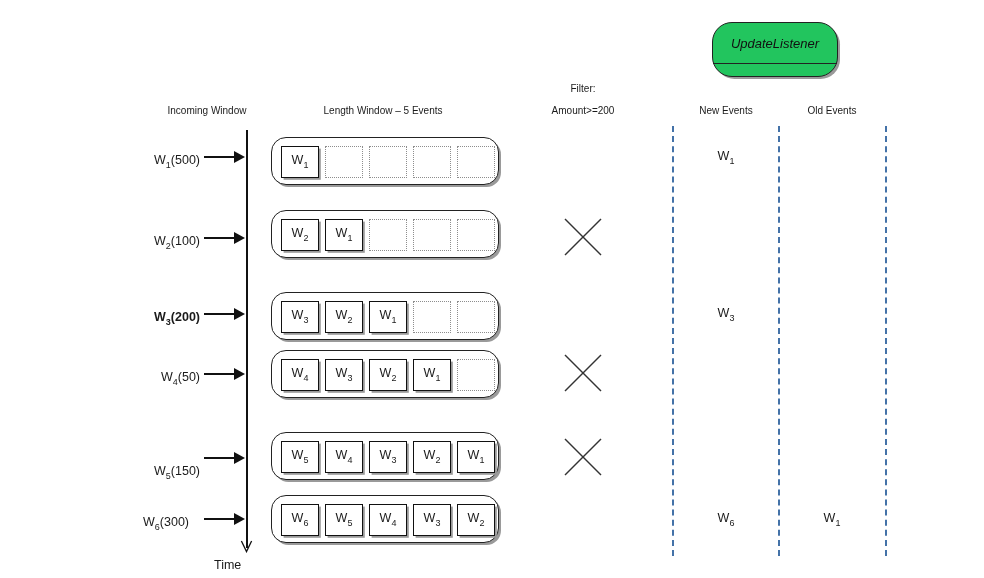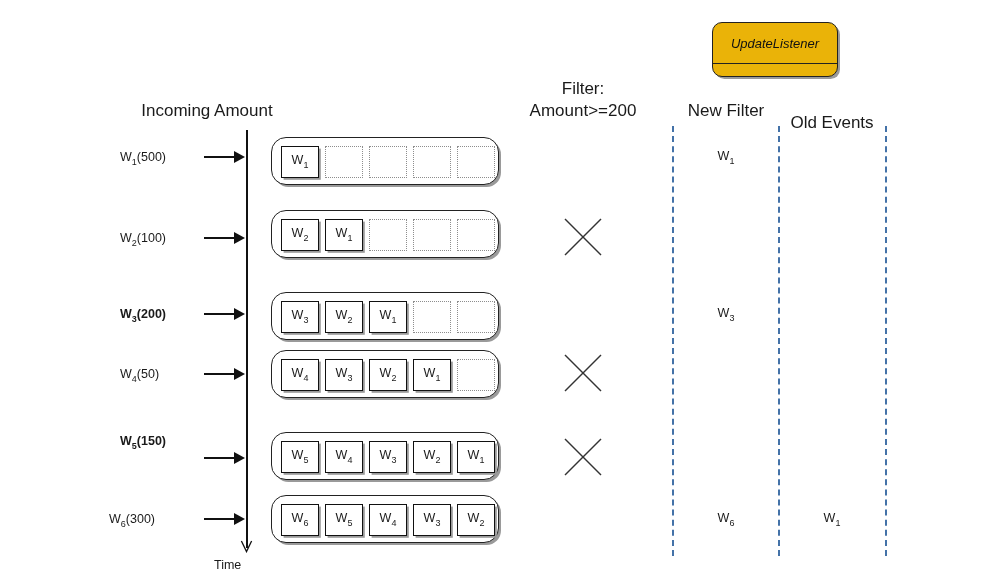--- a/index.html
+++ b/index.html
@@ -9,33 +9,33 @@
     font-family:"Liberation Sans", sans-serif;
     color:#1a1a1a;
     overflow:hidden;
     position:relative;
   }
   #stage{position:absolute;left:0;top:0;width:984px;height:578px;}
   .abs{position:absolute;}
 
   
   .col-head{
-    font-size:17px;
+    font-size:10px;
     color:#1a1a1a;
     text-align:center;
     white-space:nowrap;
     line-height:15px;
   }
 
   
   .ev-label{
     font-size:12.5px;
     white-space:nowrap;
-    text-align:left;
-    line-height:17px;
+    text-align:right;
+    line-height:22px;
   }
   .ev-label sub{font-size:9px;}
 
   
   .arrow-line{
     position:absolute;
     height:1.6px;
     background:#111;
   }
   .arrow-head{
@@ -115,22 +115,22 @@
     text-align:center;
     line-height:14px;
   }
   .out-label sub{font-size:9px;}
 
   
   .listener{
     position:absolute;
     box-sizing:border-box;
     border:1.3px solid #222;
-    border-radius:10px;
-    background:#eab308;
+    border-radius:20px;
+    background:#22c55e;
     box-shadow:2.5px 2.5px 0 -0.5px #9a9a9a;
   }
   .listener-title{
     position:absolute;
     left:0;right:0;top:13px;
     text-align:center;
     font-style:italic;
     font-size:13px;
     color:#111;
   }
@@ -144,29 +144,30 @@
 </head>
 <body>
 
 <div id="stage">
 
   <div class="listener" style="left:712px;top:22px;width:126px;height:55px;">
     <div class="listener-title">UpdateListener</div>
     <div class="listener-divider"></div>
   </div>
 
-  <div class="abs col-head" style="left:137px;top:103px;width:140px;">Incoming Amount</div>
-
+  <div class="abs col-head" style="left:137px;top:103px;width:140px;">Incoming Window</div>
+
+  <div class="abs col-head" style="left:283px;top:103px;width:200px;">Length Window – 5 Events</div>
 
   <div class="abs col-head" style="left:523px;top:81px;width:120px;">Filter:</div>
   <div class="abs col-head" style="left:523px;top:103px;width:120px;">Amount&gt;=200</div>
 
-  <div class="abs col-head" style="left:666px;top:103px;width:120px;">New Filter</div>
-
-  <div class="abs col-head" style="left:772px;top:103px;width:120px;margin-top:12px;">Old Events</div>
+  <div class="abs col-head" style="left:666px;top:103px;width:120px;">New Events</div>
+
+  <div class="abs col-head" style="left:772px;top:103px;width:120px;">Old Events</div>
 
   <div class="timeline" style="left:246px;top:130px;height:418px;"></div>
   <svg class="timeline-head" style="left:240px;top:540px;" viewBox="0 0 13 14">
     <path d="M1 1 L6.5 12.5 L12 1" fill="none" stroke="#111" stroke-width="1.4"></path>
   </svg>
   <div class="time-label" style="left:214px;top:558px;">Time</div>
 
   <div class="lifeline" style="left:672px;top:126px;height:430px;"></div>
   <div class="lifeline" style="left:778px;top:126px;height:430px;"></div>
   <div class="lifeline" style="left:885px;top:126px;height:430px;"></div>
@@ -243,21 +244,21 @@
           <div class="slot filled">
             <span>W<sub>1</sub></span>
           </div>
           <div class="slot empty"></div>
         </div>
       </div>
       <svg class="xmark" viewBox="0 0 40 40" style="left: 563px; top: 353px; width: 40px; height: 40px;">
         <line x1="2" y1="2" x2="38" y2="38" stroke="#333" stroke-width="1.5"></line>
         <line x1="38" y1="2" x2="2" y2="38" stroke="#333" stroke-width="1.5"></line>
       </svg>
-      <div class="abs ev-label" style="left: 120px; width: 80px; top: 433px; font-weight: bold;">W<sub>5</sub>(150)</div>
+      <div class="abs ev-label" style="left: 120px; width: 80px; top: 460px;">W<sub>5</sub>(150)</div>
       <div class="arrow-line" style="left: 204px; width: 30px; top: 457px;"></div>
       <div class="arrow-head" style="left: 234px; top: 452px;"></div>
       <div class="window" style="left: 271px; top: 432px; width: 228px; height: 48px;">
         <div class="slots">
           <div class="slot filled">
             <span>W<sub>5</sub></span>
           </div>
           <div class="slot filled">
             <span>W<sub>4</sub></span>
           </div>

